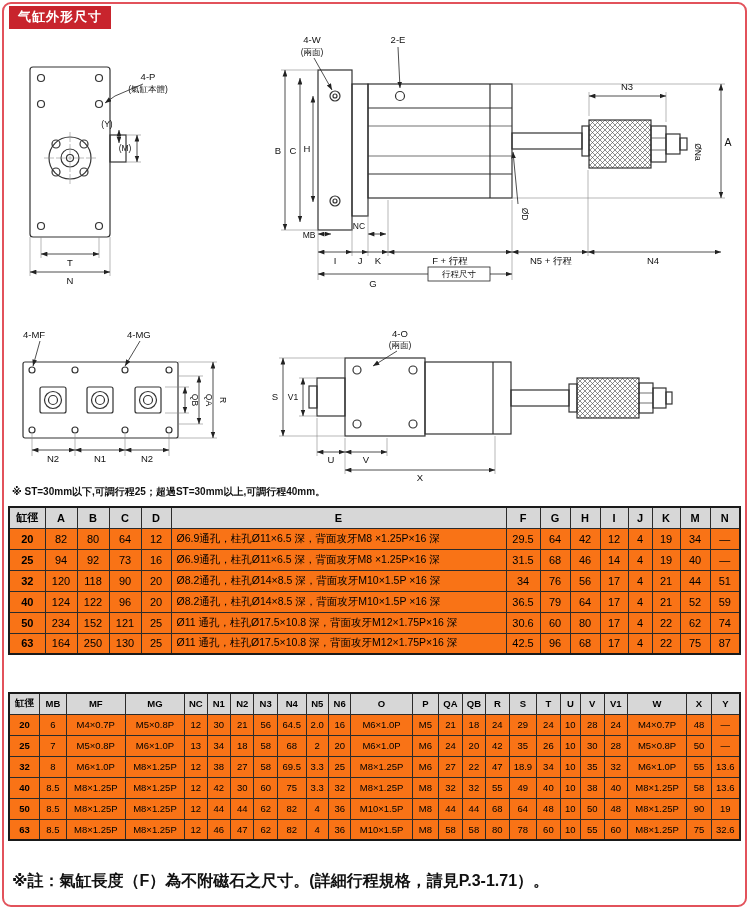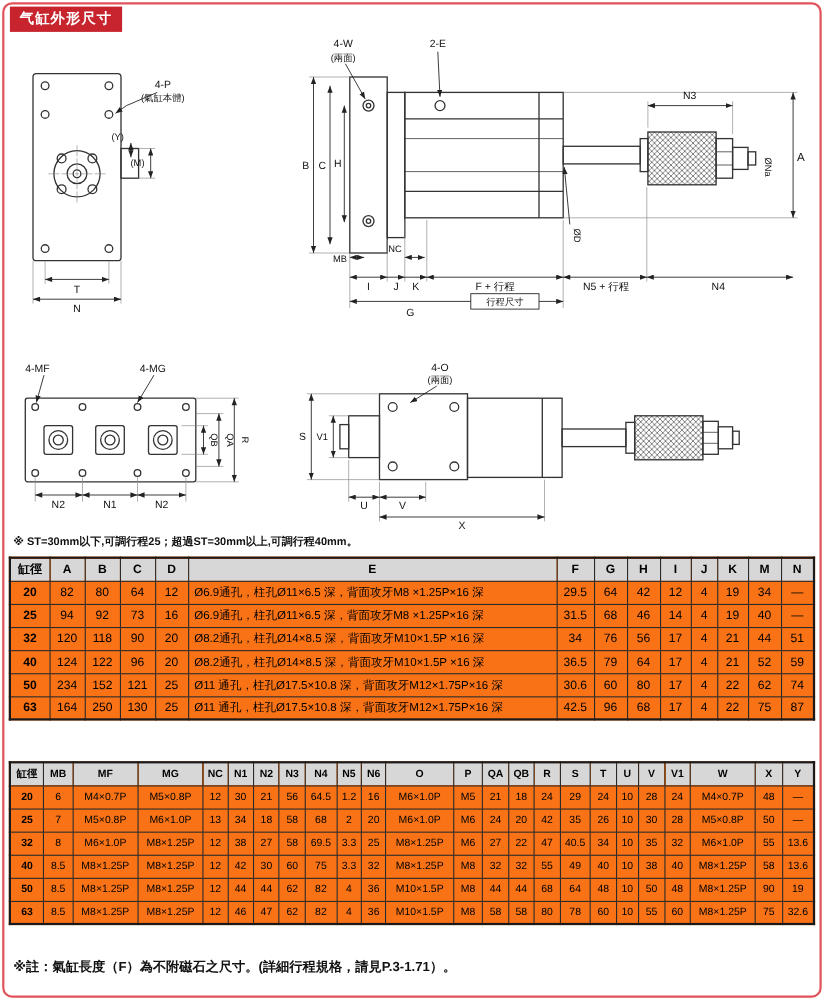--- a/index.html
+++ b/index.html
@@ -7,21 +7,21 @@
   .page { position:relative; width:749px; height:909px; background:#fff; overflow:hidden; }
   .frame { position:absolute; inset:2px; border:2px solid #e2525b; border-radius:9px; pointer-events:none; }
   .title-badge { position:absolute; top:6px; left:9px; background:#c8242d; color:#fff;
                  font-size:13px; font-weight:bold; padding:2px 9px 3px; letter-spacing:1px; }
   .svg-wrap1 { position:absolute; top:30px; left:15px; }
   .svg-wrap2 { position:absolute; top:326px; left:15px;text-decoration:underline; }
   svg text { font-family:"Liberation Sans","DejaVu Sans",sans-serif; fill:#111; font-size:9.5px; }
   svg text.f8 { font-size:8.5px; }
   svg text.f10 { font-size:10.5px; }
   .note-mid { position:absolute; top:485px; left:12px; font-size:10px; font-weight:bold; color:#111; }
-  .note-foot { position:absolute; top:871px; left:12px; font-size:12px; font-weight:bold; color:#111; }
+  .note-foot { position:absolute; top:871px; left:12px; font-size:16px; font-weight:bold; color:#111; }
   .tbl-wrap { position:absolute; left:8px; width:733px; }
   #t1 { top:506px; }
   #t2 { top:692px; }
   table { border-collapse:collapse; width:100%; table-layout:fixed; border:2px solid #1a1a1a; background:#f97316;padding-left:20px; }
   th,td { border:1px solid #2b2b2b; text-align:center; padding:1px; overflow:hidden; white-space:nowrap; }
   th { background:#d7d7d7; font-weight:bold; }
   td.bore { font-weight:bold; }
   #table1 th,#table1 td { font-size:11px; height:21px; }
   #table2 th,#table2 td { font-size:9.5px; height:21px; }
   #table1 td:nth-child(6) { text-align:left; padding-left:5px; font-size:10.5px; }
@@ -471,21 +471,21 @@
           <tr>
             <td class="bore">20</td>
             <td>6</td>
             <td>M4×0.7P</td>
             <td>M5×0.8P</td>
             <td>12</td>
             <td>30</td>
             <td>21</td>
             <td>56</td>
             <td>64.5</td>
-            <td>1.2</td>
+            <td>2.0</td>
             <td>16</td>
             <td>M6×1.0P</td>
             <td>M5</td>
             <td>21</td>
             <td>18</td>
             <td>24</td>
             <td>29</td>
             <td>24</td>
             <td>10</td>
             <td>28</td>
@@ -530,21 +530,21 @@
             <td>27</td>
             <td>58</td>
             <td>69.5</td>
             <td>3.3</td>
             <td>25</td>
             <td>M8×1.25P</td>
             <td>M6</td>
             <td>27</td>
             <td>22</td>
             <td>47</td>
-            <td>40.5</td>
+            <td>18.9</td>
             <td>34</td>
             <td>10</td>
             <td>35</td>
             <td>32</td>
             <td>M6×1.0P</td>
             <td>55</td>
             <td>13.6</td>
           </tr>
           <tr>
             <td class="bore">40</td>

